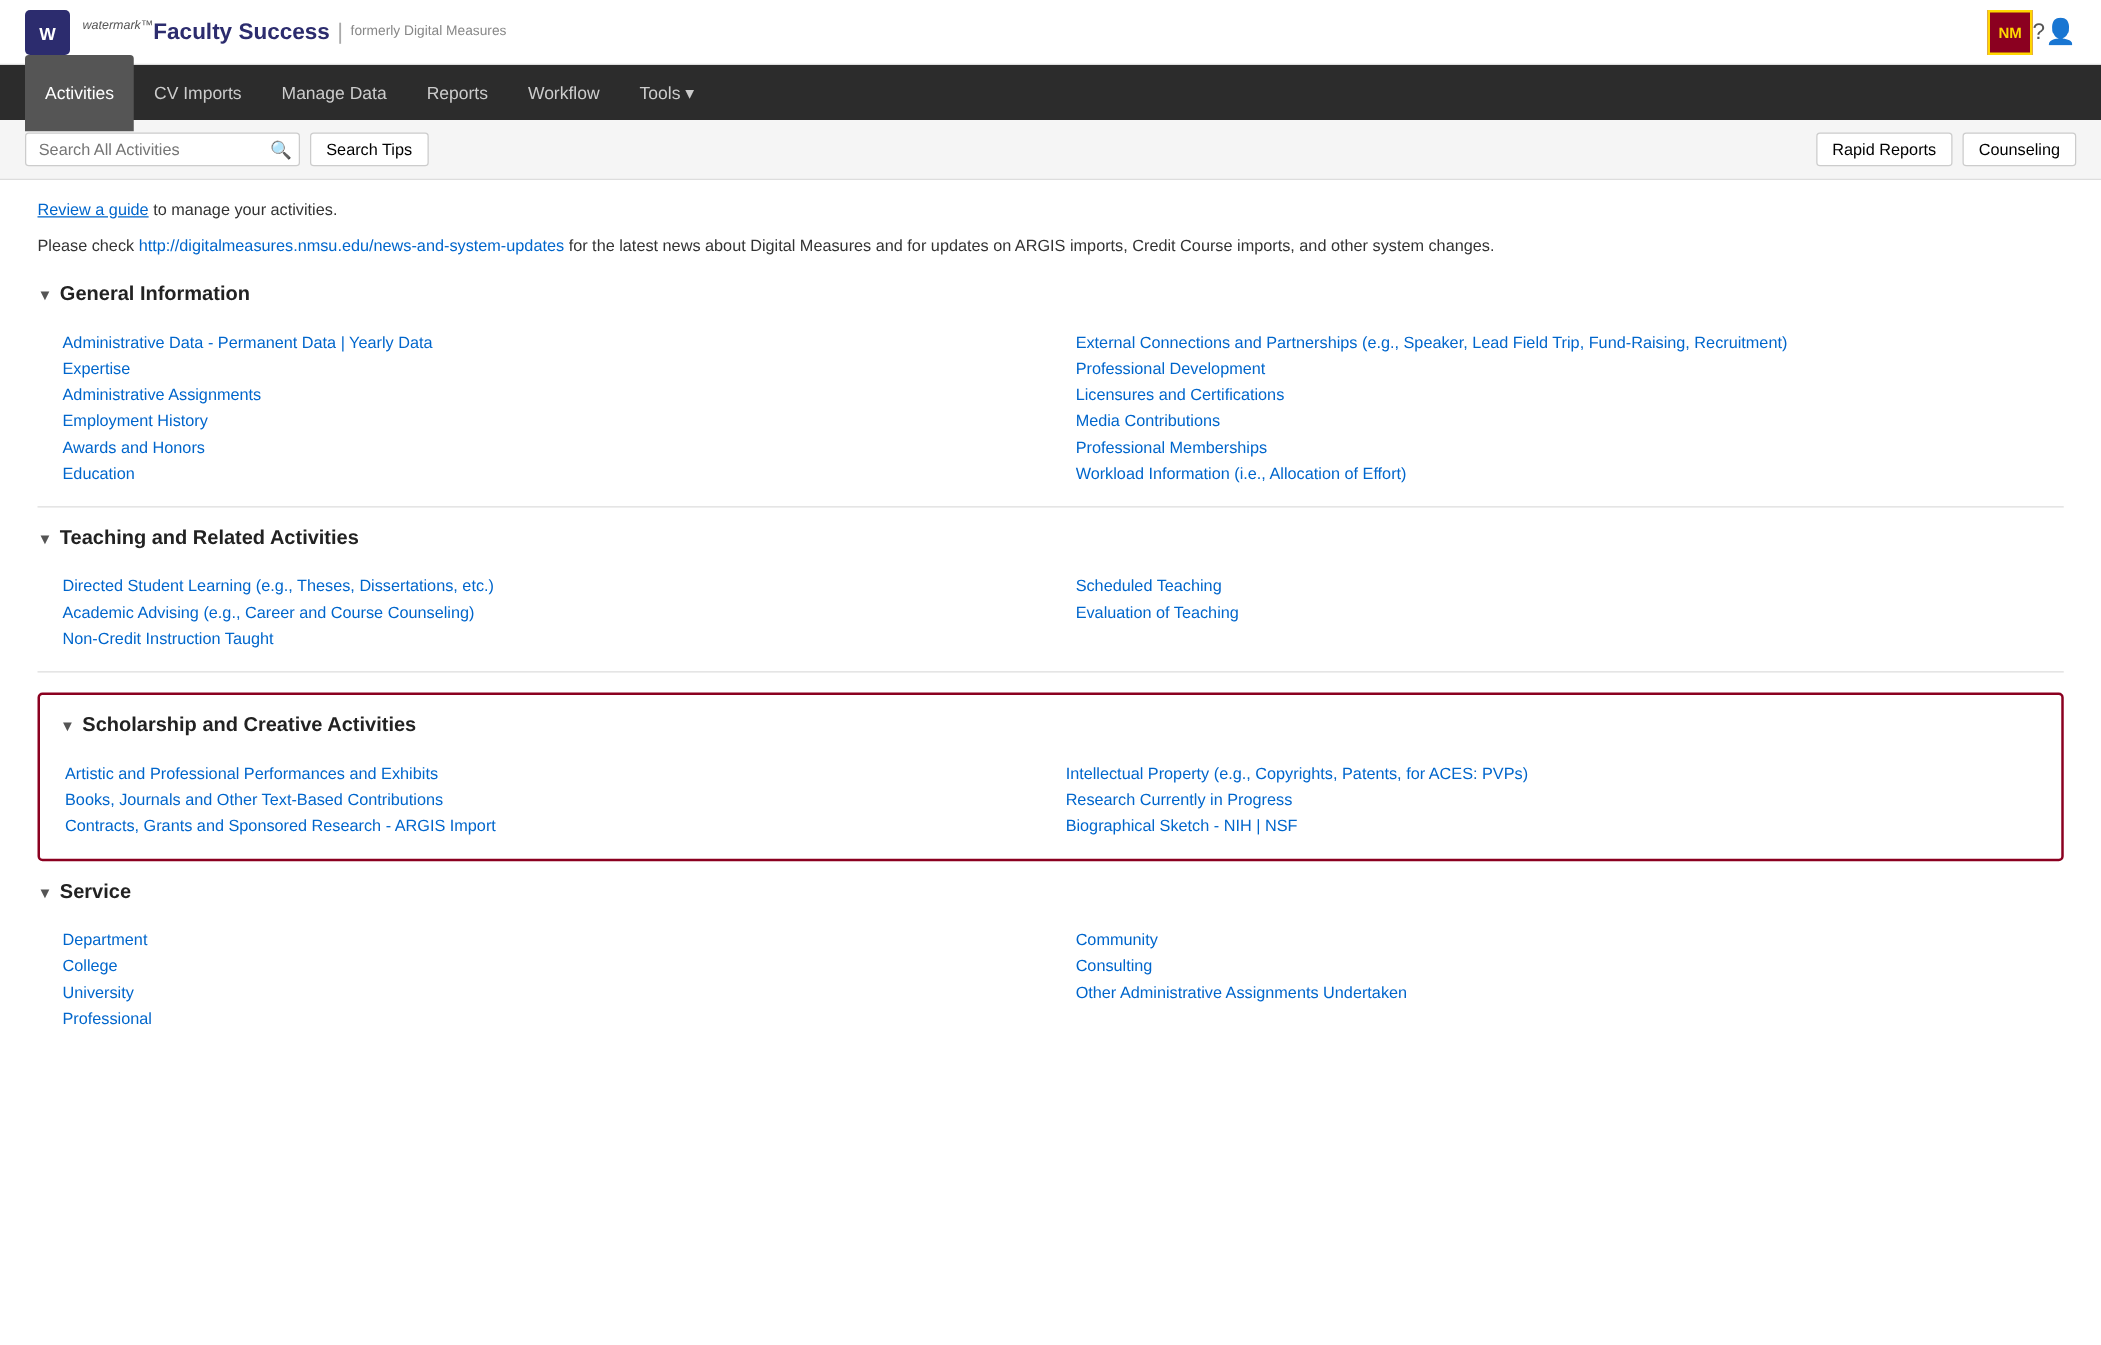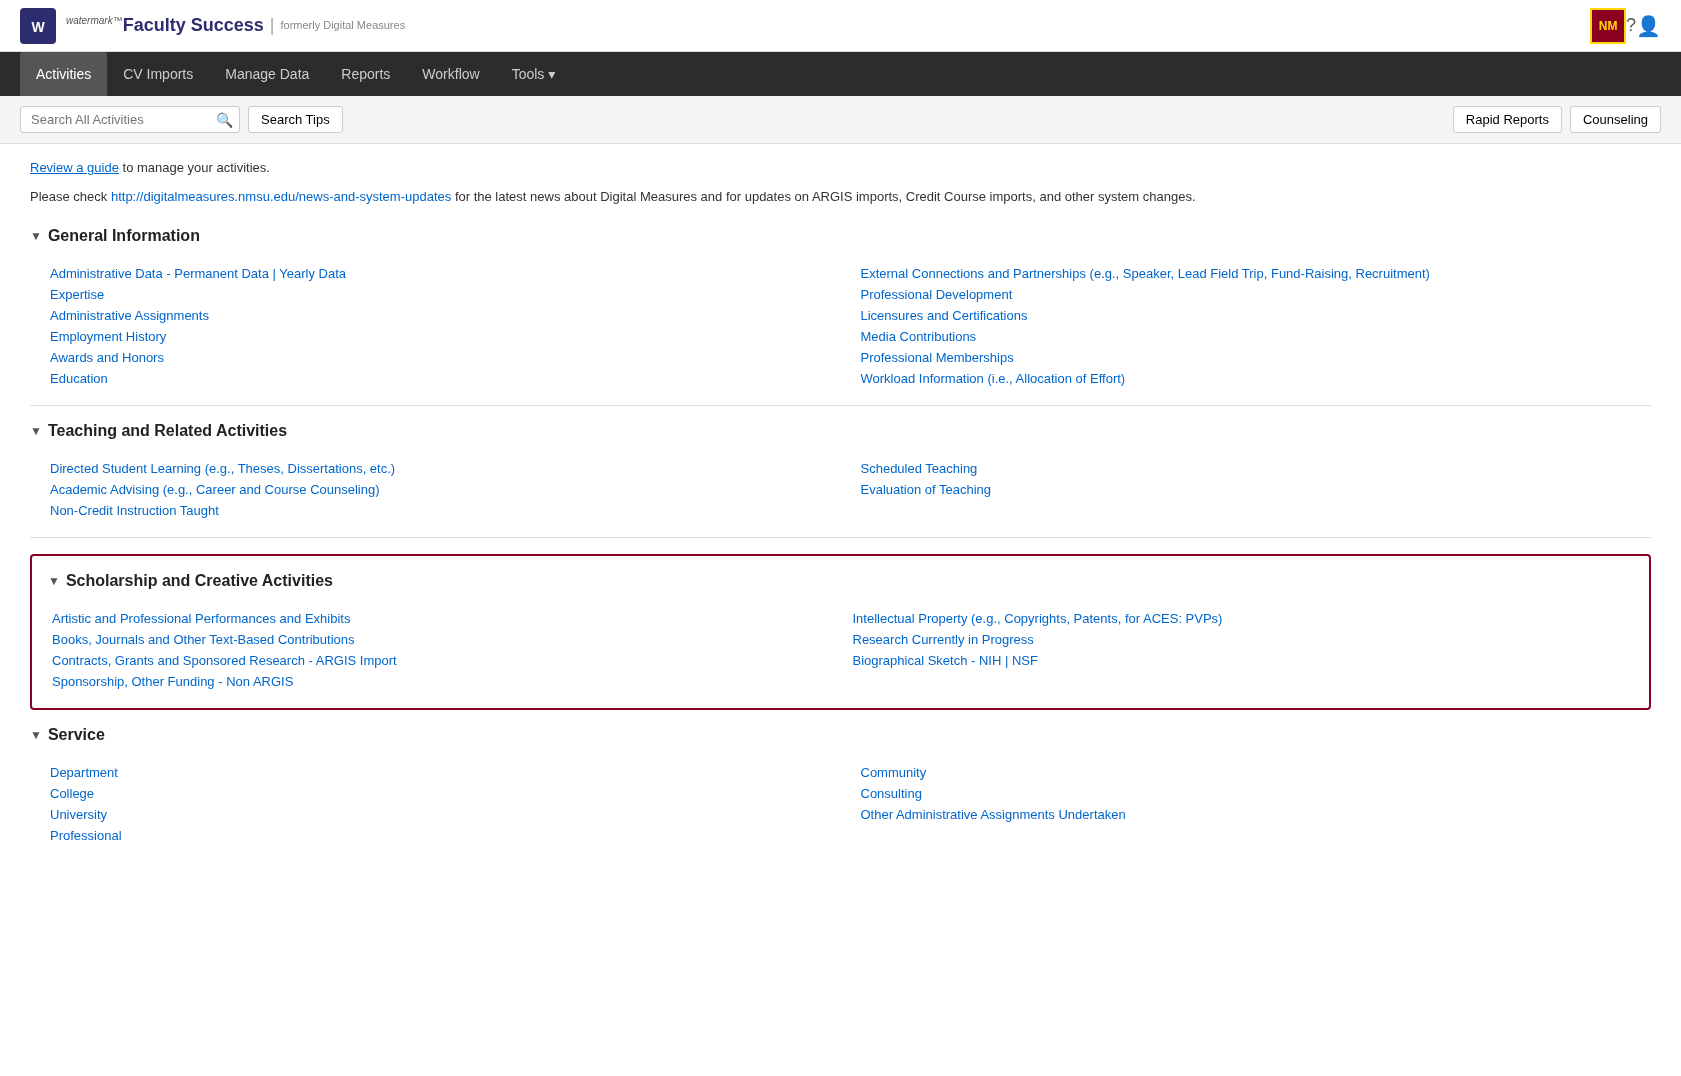--- a/index.html
+++ b/index.html
@@ -85,21 +85,21 @@
     }
     .nav-item {
       color: #ccc;
       padding: 10px 16px;
       cursor: pointer;
       font-size: 14px;
       display: flex;
       align-items: center;
       gap: 4px;
       text-decoration: none;
-      height: 44px;
+      height: 61px;
     }
     .nav-item.active {
       background: #555;
       color: #fff;
       border-radius: 3px 3px 0 0;
     }
 
     
     .search-bar {
       background: #f5f5f5;
@@ -361,21 +361,20 @@
       <div class="section-highlighted">
         <div class="section-header">
           <span class="chevron">▼</span>
           <h2>Scholarship and Creative Activities</h2>
         </div>
         <div class="section-items">
           <div>
             <div class="section-item"><a>Artistic and Professional Performances and Exhibits</a></div>
             <div class="section-item"><a>Books, Journals and Other Text-Based Contributions</a></div>
             <div class="section-item"><a>Contracts, Grants and Sponsored Research - ARGIS Import</a></div>
-            <div class="section-item"><a>Sponsorship, Other Funding - Non ARGIS</a></div>
           </div>
           <div>
             <div class="section-item"><a>Intellectual Property (e.g., Copyrights, Patents, for ACES: PVPs)</a></div>
             <div class="section-item"><a>Research Currently in Progress</a></div>
             <div class="section-item"><a>Biographical Sketch - NIH | NSF</a></div>
           </div>
         </div>
       </div>
       <div class="section">
         <div class="section-header">

